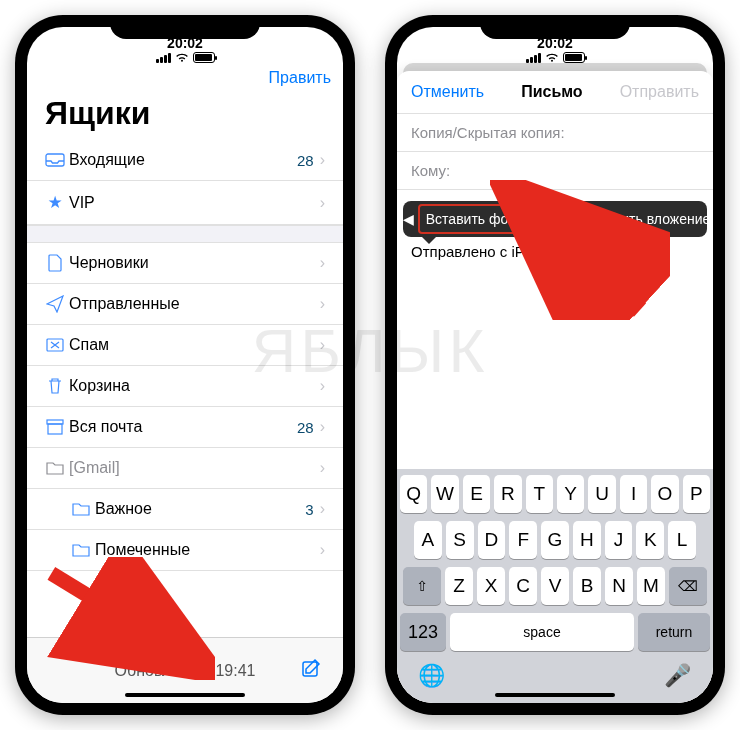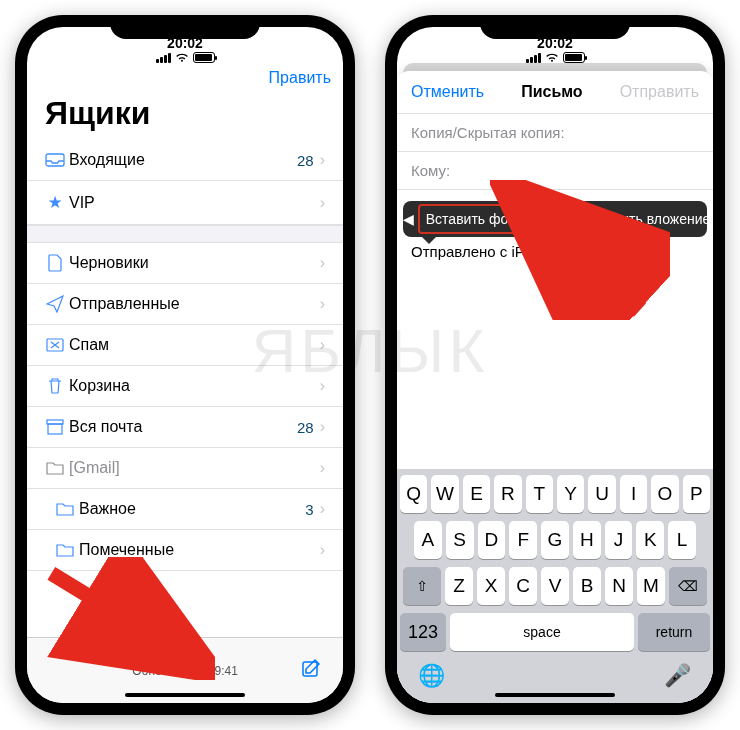--- a/index.html
+++ b/index.html
@@ -89,21 +89,21 @@
     }
     .list { background: #fff; }
     .row {
       display: flex;
       align-items: center;
       padding: 11px 18px 11px 14px;
       border-bottom: 0.5px solid #e0e0e0;
       font-size: 16px;
       position: relative;
     }
-    .row.indent { padding-left: 24px; }
+    .row.indent { padding-left: 40px; }
     .row .icon-slot {
       width: 28px;
       display: flex;
       justify-content: center;
       color: #3f8cff;
       font-size: 17px;
     }
     .row .label { flex: 1; color: #000; }
     .row .count { color: #0c4a6e; margin-right: 6px; font-size: 15px;}
     .row .chev { color: #c7c7cc; font-size: 16px; }
@@ -115,21 +115,21 @@
       position: absolute;
       bottom: 0;
       left: 0;
       right: 0;
       height: 66px;
       background: #f8f8f8;
       border-top: 0.5px solid #d0d0d0;
       display: flex;
       align-items: center;
       justify-content: center;
-      font-size: 12px;
+      font-size: 16px;
       color: #555;
     }
     .compose-btn {
       position: absolute;
       right: 20px;
       color: #007aff;
     }
     .home-indicator {
       position: absolute;
       bottom: 6px;

